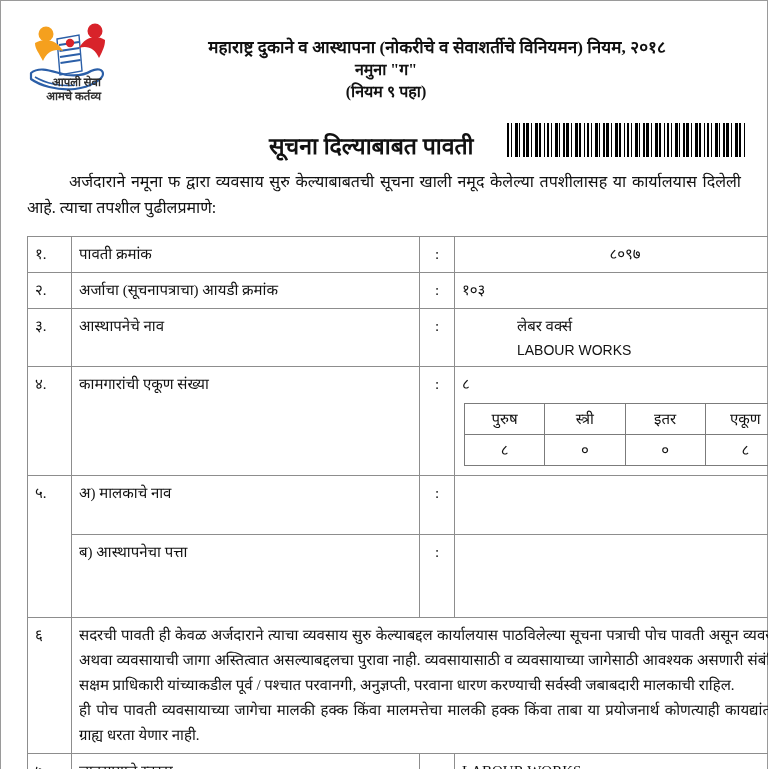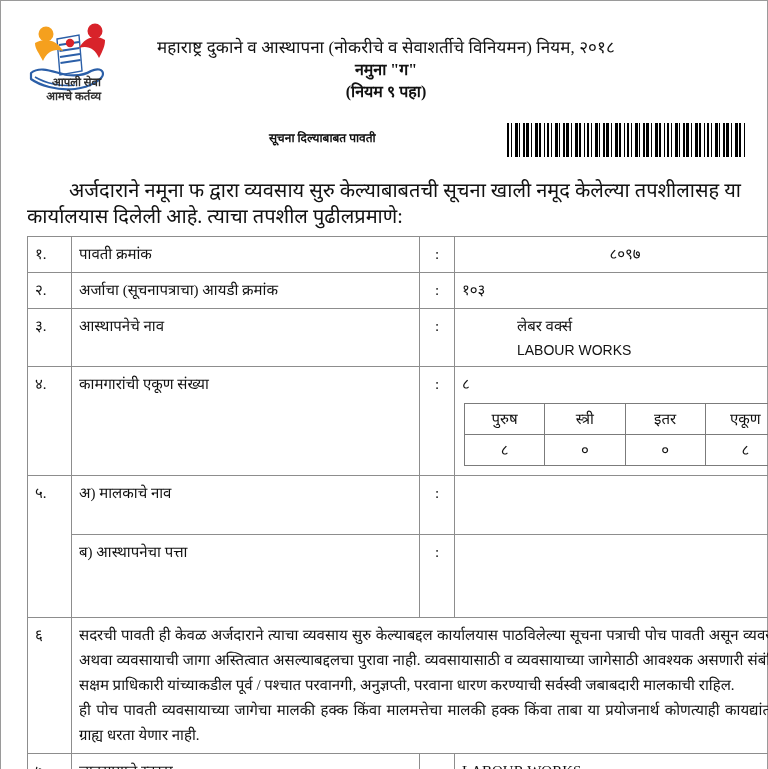--- a/index.html
+++ b/index.html
@@ -53,37 +53,38 @@
   .title-block {
     position: absolute;
     left: 105px;
     top: 36px;
     width: 560px;
     text-align: center;
   }
   .doc-title {
     font-family: "Liberation Serif", "DejaVu Serif", serif;
     font-size: 17px;
-    font-weight: normal;
+    font-weight: bold;
     line-height: 22px;
     letter-spacing: 0.1px;
     white-space: nowrap;
+    text-align: right;
   }
   .doc-subtitle {
     font-family: "Liberation Serif", "DejaVu Serif", serif;
     font-size: 16px;
     font-weight: bold;
     line-height: 22px;
   }
   .receipt-heading {
     position: absolute;
     left: 268px;
     top: 128px;
     font-family: "Liberation Serif", "DejaVu Serif", serif;
-    font-size: 12px;
+    font-size: 23px;
     font-weight: bold;
     white-space: nowrap;
   }
   .barcode {
     position: absolute;
     left: 506px;
     top: 122px;
     width: 240px;
     height: 34px;
     background-repeat: repeat-x;
@@ -95,24 +96,24 @@
       #000 16px, #000 18px, #fff 18px, #fff 19px,
       #000 19px, #000 22px, #fff 22px, #fff 24px,
       #000 24px, #000 25px, #fff 25px, #fff 28px,
       #000 28px, #000 31px, #fff 31px, #fff 32px,
       #000 32px, #000 34px, #fff 34px, #fff 37px,
       #000 37px, #000 38px, #fff 38px, #fff 40px);
   }
 
   
   .intro {
-    margin: 8px 26px 0 26px;
+    margin: 0 26px 0 26px;
     padding: 0;
     font-family: "Liberation Serif", "DejaVu Serif", serif;
-    font-size: 20px;
+    font-size: 16px;
     line-height: 26px;
     text-indent: 42px;
     text-align: justify;
   }
 
   
   .tbl {
     position: absolute;
     left: 26px;
     top: 235px;

